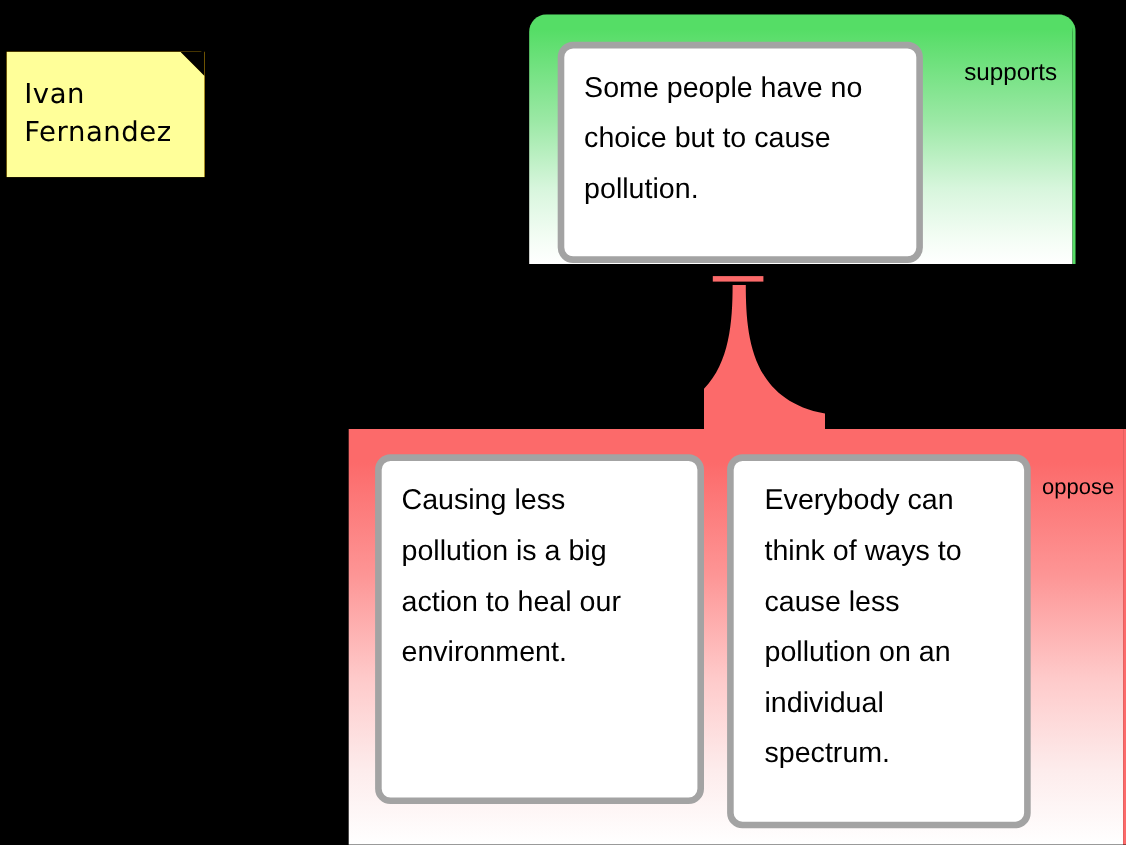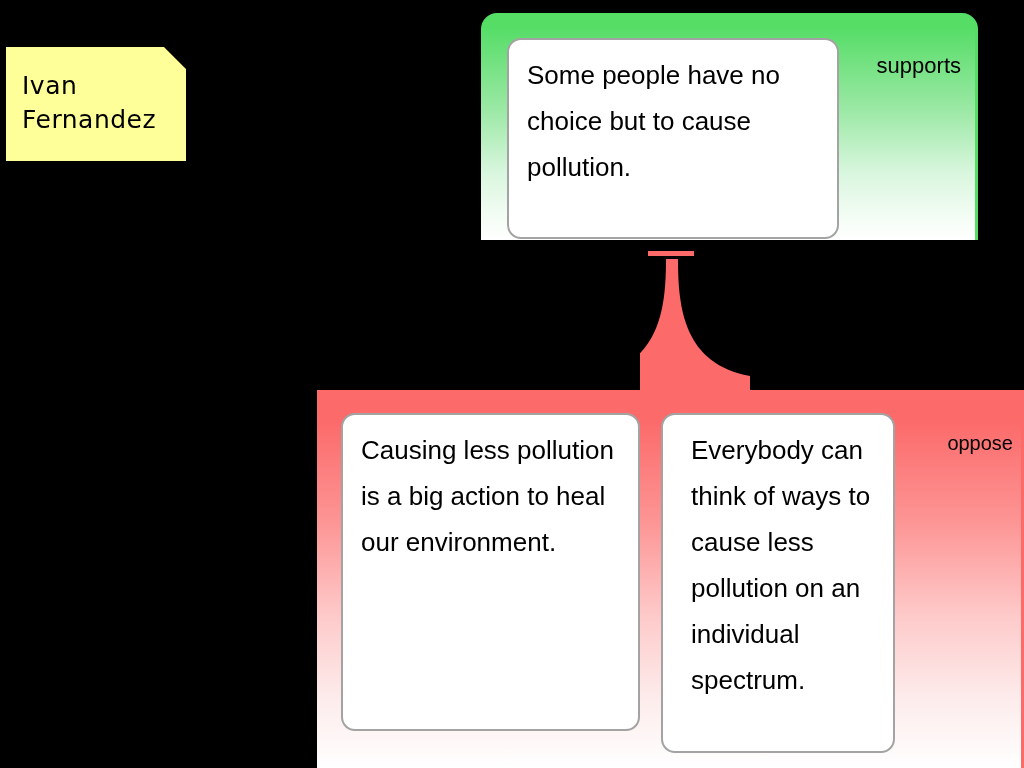--- a/index.html
+++ b/index.html
@@ -112,21 +112,21 @@
   #oppose-label {
     right: 8px;
     top: 42px;
     font-size: 20px;
   }
 
   
   .claim-card {
     position: absolute;
     background: #ffffff;
-    border: 2px solid #a3a3a3;
+    border: 6px solid #a3a3a3;
     border-radius: 14px;
     box-sizing: border-box;
     color: #000000;
     font-family: "Liberation Sans", sans-serif;
     font-size: 26px;
     line-height: 46px;
     padding: 12px 18px;
     overflow: hidden;
   }
 
@@ -138,21 +138,21 @@
   }
   #claim-card-oppose-1 {
     left: 341px;
     top: 413px;
     width: 299px;
     height: 318px;
   }
   #claim-card-oppose-2 {
     left: 661px;
     top: 413px;
-    width: 234px;
+    width: 276px;
     height: 340px;
     padding-left: 28px;
   }
 
   
   #connector {
     position: absolute;
     left: 640px;
     top: 248px;
     width: 110px;

